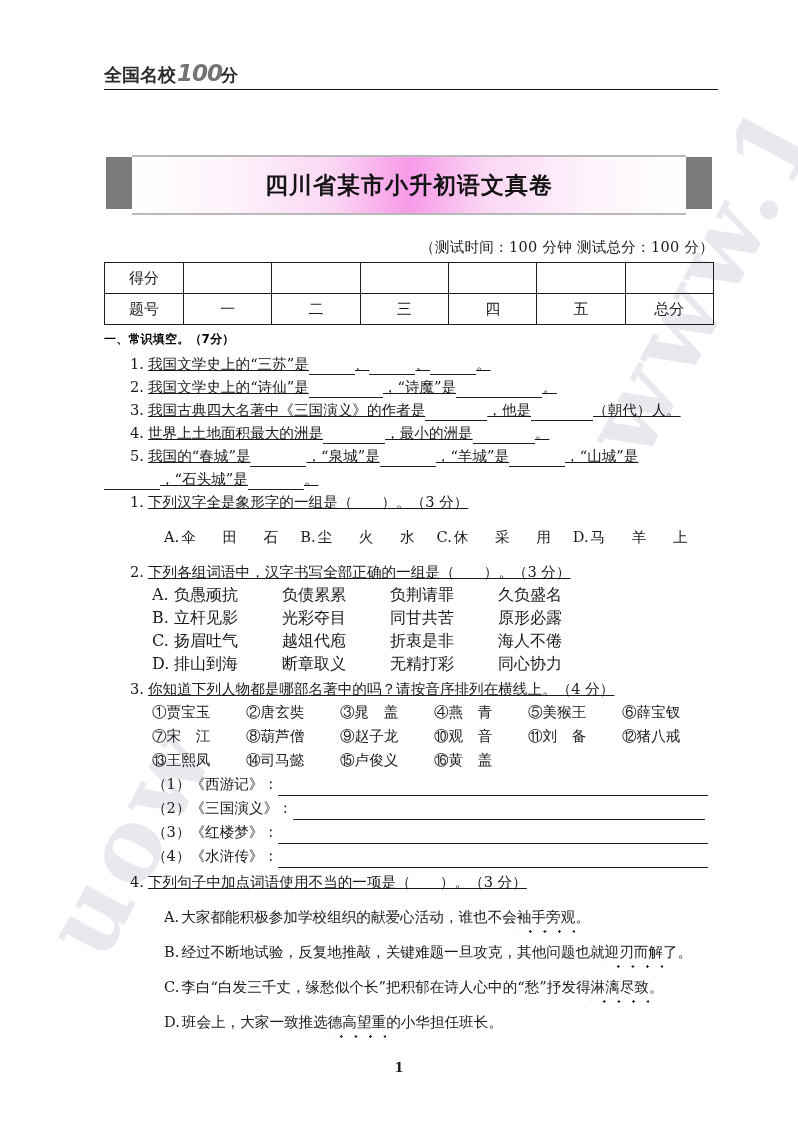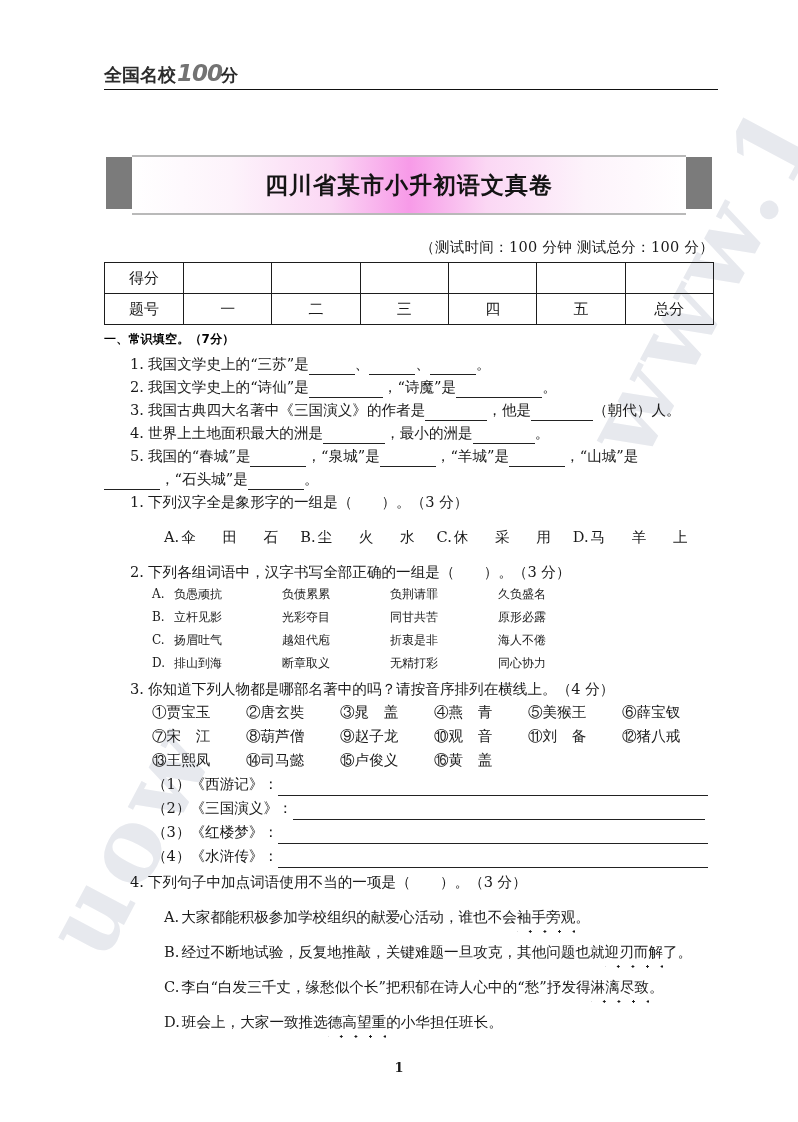--- a/index.html
+++ b/index.html
@@ -190,20 +190,21 @@
     letter-spacing: 0.2px;
     line-height: 22px;
     white-space: nowrap;
   }
   .q {
     font-size: 14.6px;
     line-height: 23px;
     margin: 0;
     padding-left: 26px;
     white-space: nowrap;
+    text-decoration: underline;
   }
   .q-num { display: inline-block; min-width: 18px; }
   .opts {
     font-size: 14.6px;
     line-height: 23px;
     margin: 12px;
     padding-left: 48px;
     white-space: nowrap;
   }
   .opt-tag { margin-right: 2px; }
@@ -235,21 +236,21 @@
     bottom: -5px;
     height: 3px;
     background-image: radial-gradient(circle, #1a1a1a 1.1px, transparent 1.3px);
     background-size: 14.6px 3px;
     background-repeat: repeat-x;
     background-position: 6px 0;
   }
 
   
   .idiom-row {
-    font-size: 12px;
+    font-size: 16px;
     line-height: 23px;
     padding-left: 48px;
     white-space: nowrap;
   }
   .idiom-row .cell {
     display: inline-block;
     width: 108px;
   }
   .idiom-row .tag {
     display: inline-block;

